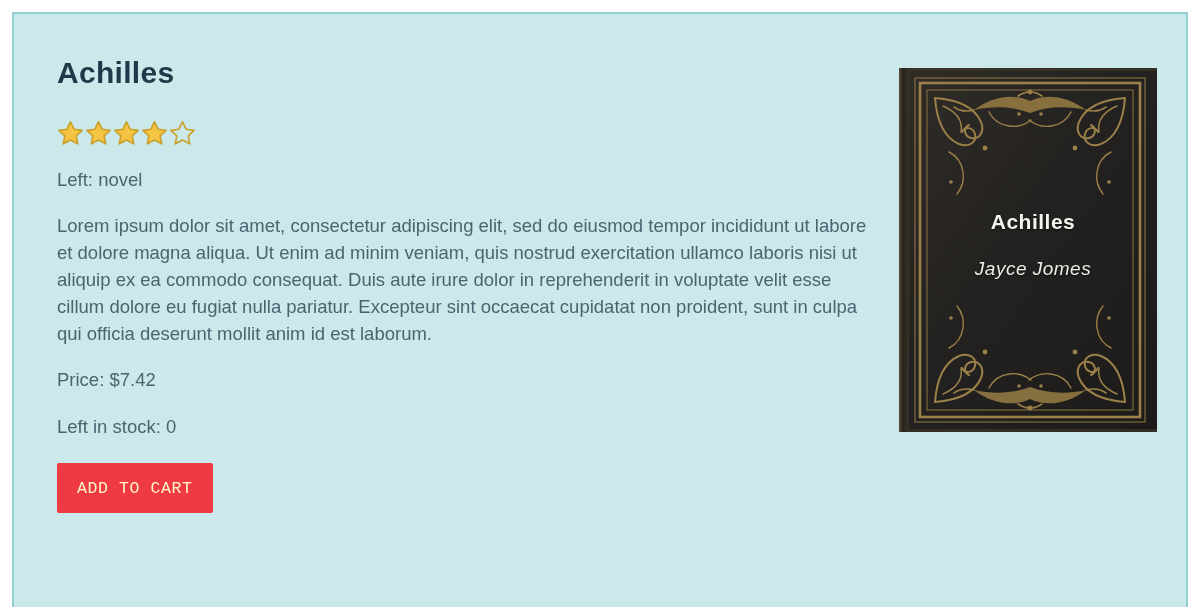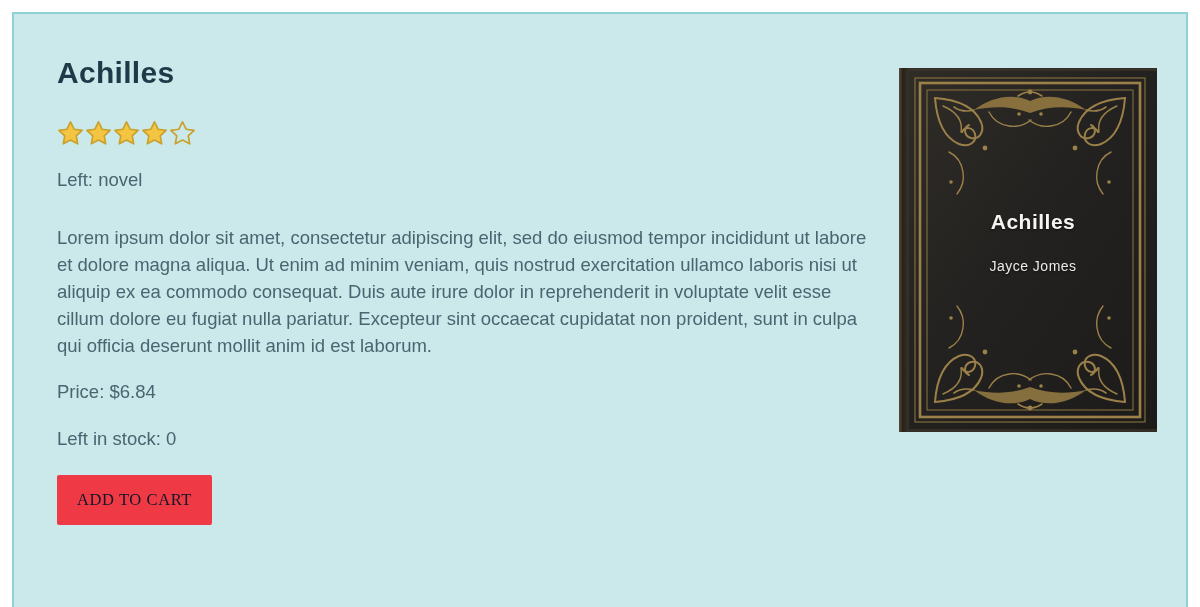--- a/index.html
+++ b/index.html
@@ -39,53 +39,54 @@
   .stars{
     margin-top:29px; height:28px; display:flex; gap:1px; align-items:center;
   }
   .star{ width:27px; height:27px; display:block; }
   .meta, .desc{
     color:var(--body-text);
     font-size:18.5px; line-height:27px;
   }
   .author-line{ margin:24px 0 0 0; }
   .genre-line{ margin:19px 0 0 0; }
-  .desc{ margin:31px 0 0 0; }
+  .desc{ margin:19px 0 0 0; }
   .price-line{ margin:19px 0 0 0; }
   .stock-line{ margin:20px 0 0 0; }
   .add-to-cart{
     margin-top:23px;
     display:inline-block;
     min-width:141px; height:50px;
     padding:12px 20px;
     background:var(--button-red);
-    color:#0f172a;
+    color:#fef9c3;
     border:none; border-radius:2px;
-    font-family:Liberation Serif, serif;
+    font-family:Liberation Mono, monospace;
     font-size:16.5px; letter-spacing:0.6px;
     cursor:pointer;
   }
   .book{
     position:absolute; left:885px; top:54px;
     width:258px; height:364px;
   }
   .book svg{ position:absolute; inset:0; display:block; }
   .book-overlay{
     position:absolute; left:10px; right:0; top:0; bottom:0;
     text-align:center; pointer-events:none;
   }
   .book-title{
     position:absolute; left:0; right:0; top:142px;
     color:#f5f4f1; font-size:21px; font-weight:bold; letter-spacing:0.5px;
     text-shadow:0 1px 2px rgba(0,0,0,0.6);
   }
   .book-author{
     position:absolute; left:0; right:0; top:190px;
-    color:#edecE8; font-size:14px; font-weight:normal; letter-spacing:0.5px;
+    color:#edecE8; font-size:19px; font-weight:normal; letter-spacing:0.5px;
     text-shadow:0 1px 2px rgba(0,0,0,0.6);
+    font-style:italic;
   }
   .gold-line{ fill:none; stroke:var(--gold-dim); }
   .gold-orn{ fill:none; stroke:var(--gold); stroke-width:2; stroke-linecap:round; }
 </style>
 </head>
 <body>
 
 <div class="card">
 
   <div class="content">
@@ -104,21 +105,21 @@
         <svg class="star" viewBox="0 0 24 24">
           <path d="M12 1.6 L15.2 8.2 L22.3 9.2 L17.1 14.1 L18.4 21.2 L12 17.8 L5.6 21.2 L6.9 14.1 L1.7 9.2 L8.8 8.2 Z" fill="var(--star-gold)" stroke="var(--star-outline)" stroke-width="1.5" stroke-linejoin="round"></path>
         </svg>
         <svg class="star" viewBox="0 0 24 24">
           <path d="M12 1.6 L15.2 8.2 L22.3 9.2 L17.1 14.1 L18.4 21.2 L12 17.8 L5.6 21.2 L6.9 14.1 L1.7 9.2 L8.8 8.2 Z" fill="none" stroke="var(--star-outline)" stroke-width="1.5" stroke-linejoin="round"></path>
         </svg>
       </div>
 
     <p class="meta genre-line">Left: novel</p>
     <p class="desc">Lorem ipsum dolor sit amet, consectetur adipiscing elit, sed do eiusmod tempor incididunt ut labore et dolore magna aliqua. Ut enim ad minim veniam, quis nostrud exercitation ullamco laboris nisi ut aliquip ex ea commodo consequat. Duis aute irure dolor in reprehenderit in voluptate velit esse cillum dolore eu fugiat nulla pariatur. Excepteur sint occaecat cupidatat non proident, sunt in culpa qui officia deserunt mollit anim id est laborum.</p>
-    <p class="meta price-line">Price: $6.84</p>
+    <p class="meta price-line">Price: $7.42</p>
     <p class="meta stock-line">Left in stock: 0</p>
 
     <button class="add-to-cart">ADD TO CART</button>
   </div>
 
   <div class="book">
     <svg viewBox="0 0 258 364" aria-hidden="true">
       <defs>
         <linearGradient id="leather" x1="0" y1="0" x2="1" y2="1">
           <stop offset="0" stop-color="#302d28"></stop>

